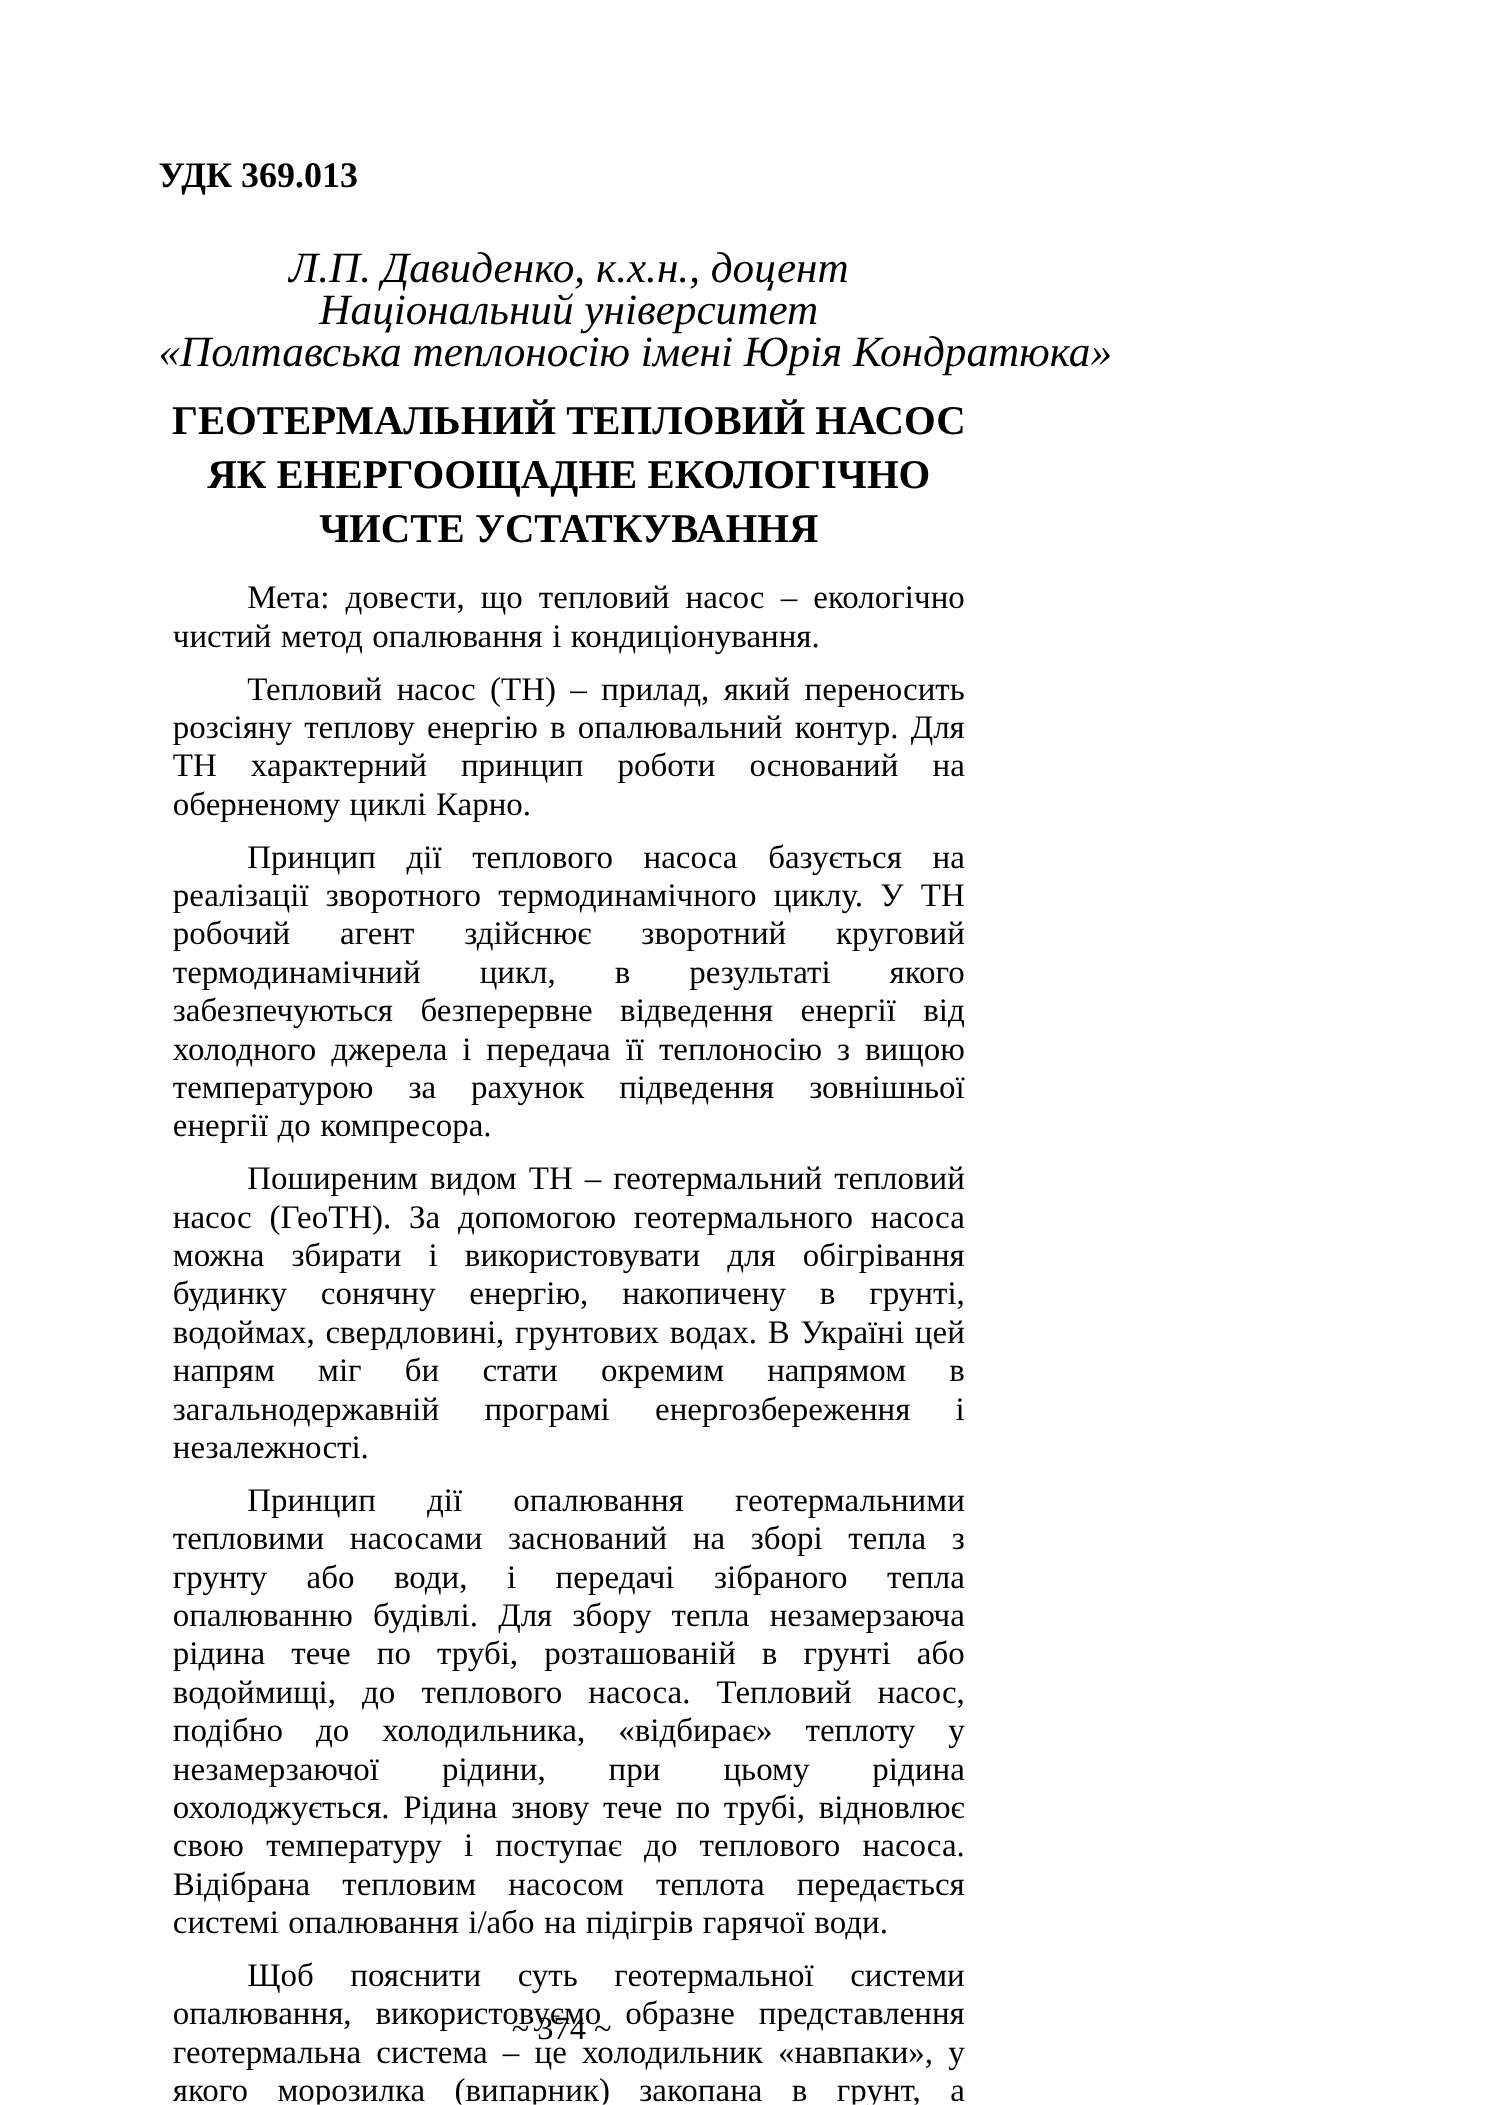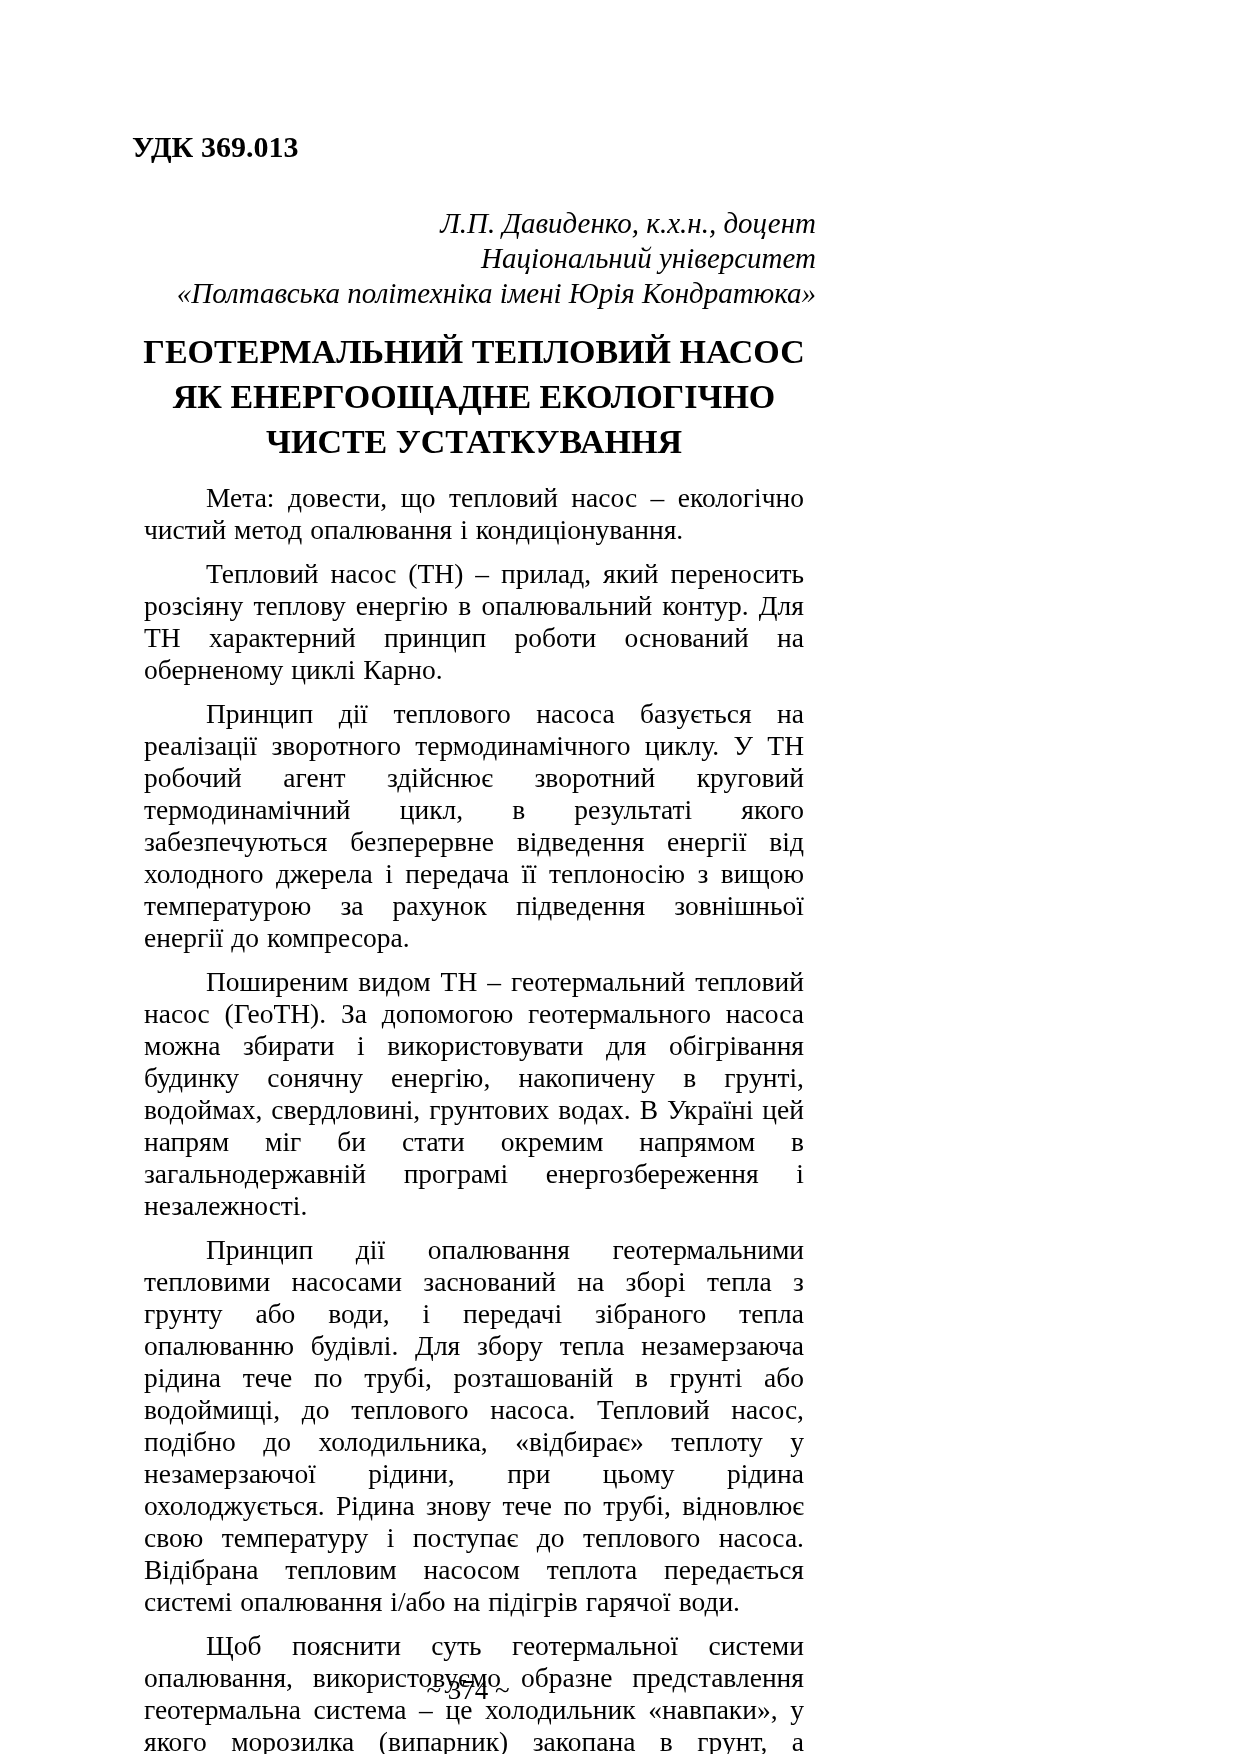--- a/index.html
+++ b/index.html
@@ -18,23 +18,23 @@
     color: #000000;
     overflow: hidden;
   }
   .udc {
     font-weight: bold;
     font-size: 30px;
     line-height: 38px;
     margin: 0 0 40px 0;
   }
   .authors {
-    text-align: right;
+    text-align: center;
     font-style: italic;
-    font-size: 29px;
+    font-size: 36px;
     line-height: 35px;
     margin: 0 0 18px 0;
   }
   .authors div {
     white-space: nowrap;
   }
   .title {
     text-align: center;
     font-weight: bold;
     font-size: 34px;
@@ -61,21 +61,21 @@
 </head>
 <body>
 
 <div class="page">
 
   <div class="udc">УДК 369.013</div>
 
   <div class="authors">
     <div>Л.П. Давиденко, к.х.н., доцент</div>
     <div>Національний університет</div>
-    <div>«Полтавська політехніка імені Юрія Кондратюка»</div>
+    <div>«Полтавська теплоносію імені Юрія Кондратюка»</div>
   </div>
 
   <h1 class="title">ГЕОТЕРМАЛЬНИЙ ТЕПЛОВИЙ НАСОС ЯК ЕНЕРГООЩАДНЕ ЕКОЛОГІЧНО ЧИСТЕ УСТАТКУВАННЯ</h1>
 
   <p class="para">Мета: довести, що тепловий насос – екологічно чистий метод опалювання і кондиціонування.</p>
   <p class="para">Тепловий насос (ТН) – прилад, який переносить розсіяну теплову енергію в опалювальний контур. Для ТН характерний принцип роботи оснований на оберненому циклі Карно.</p>
   <p class="para">Принцип дії теплового насоса базується на реалізації зворотного термодинамічного циклу. У ТН робочий агент здійснює зворотний круговий термодинамічний цикл, в результаті якого забезпечуються безперервне відведення енергії від холодного джерела і передача її теплоносію з вищою температурою за рахунок підведення зовнішньої енергії до компресора.</p>
   <p class="para">Поширеним видом ТН – геотермальний тепловий насос (ГеоТН). За допомогою геотермального насоса можна збирати і використовувати для обігрівання будинку сонячну енергію, накопичену в грунті, водоймах, свердловині, грунтових водах. В Україні цей напрям міг би стати окремим напрямом в загальнодержавній програмі енергозбереження і незалежності.</p>
   <p class="para">Принцип дії опалювання геотермальними тепловими насосами заснований на зборі тепла з грунту або води, і передачі зібраного тепла опалюванню будівлі. Для збору тепла незамерзаюча рідина тече по трубі, розташованій в грунті або водоймищі, до теплового насоса. Тепловий насос, подібно до холодильника, «відбирає» теплоту у незамерзаючої рідини, при цьому рідина охолоджується. Рідина знову тече по трубі, відновлює свою температуру і поступає до теплового насоса. Відібрана тепловим насосом теплота передається системі опалювання і/або на підігрів гарячої води.</p>
   <p class="para">Щоб пояснити суть геотермальної системи опалювання, використовуємо образне представлення геотермальна система – це холодильник «навпаки», у якого морозилка (випарник) закопана в грунт, а частина, що нагрівається, мідний змійовик (конденсатор), який знаходиться на задній стороні холодильника, використовується для нагріву води або повітря. Температура морозильника значно нижча за температуру грунту. Температура грунту для центральної частини України на певній глибині фактично постійна і складає порядку 8-10°с, це показав досвід перших установок в Київській області.</p>

